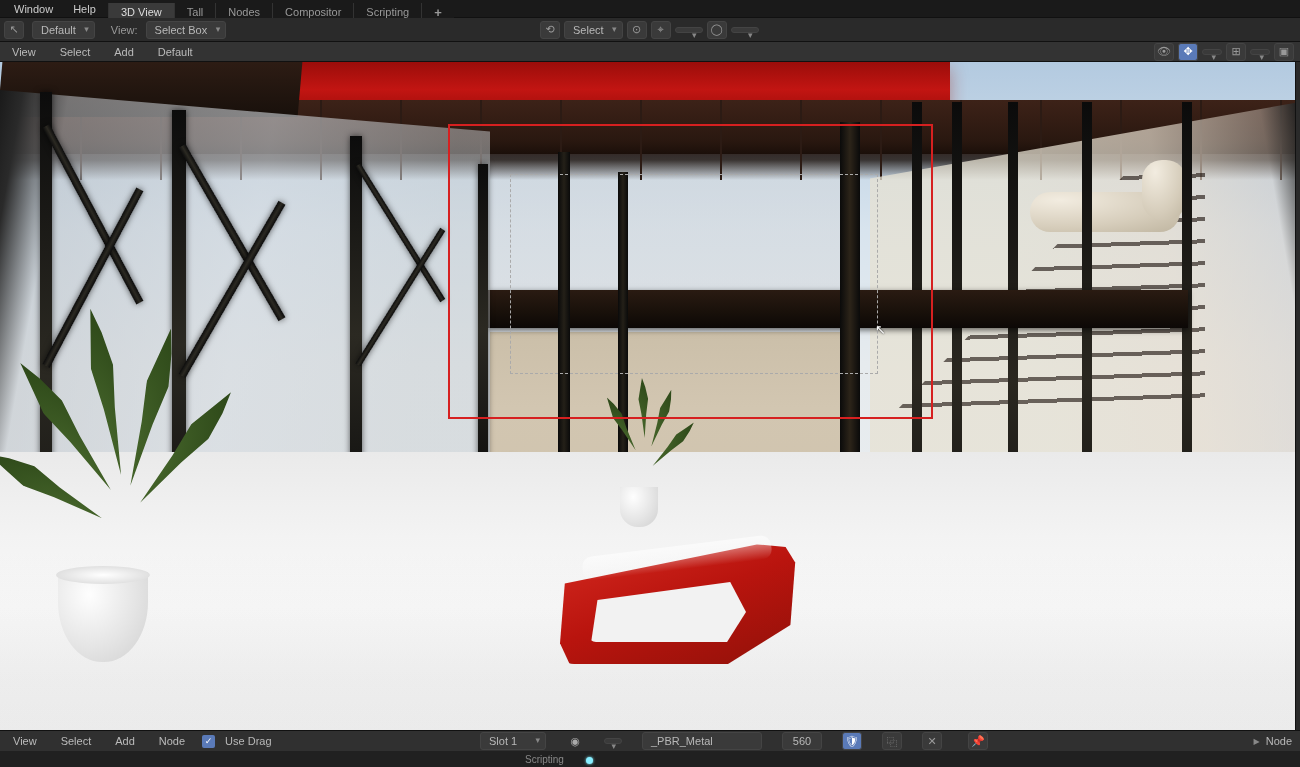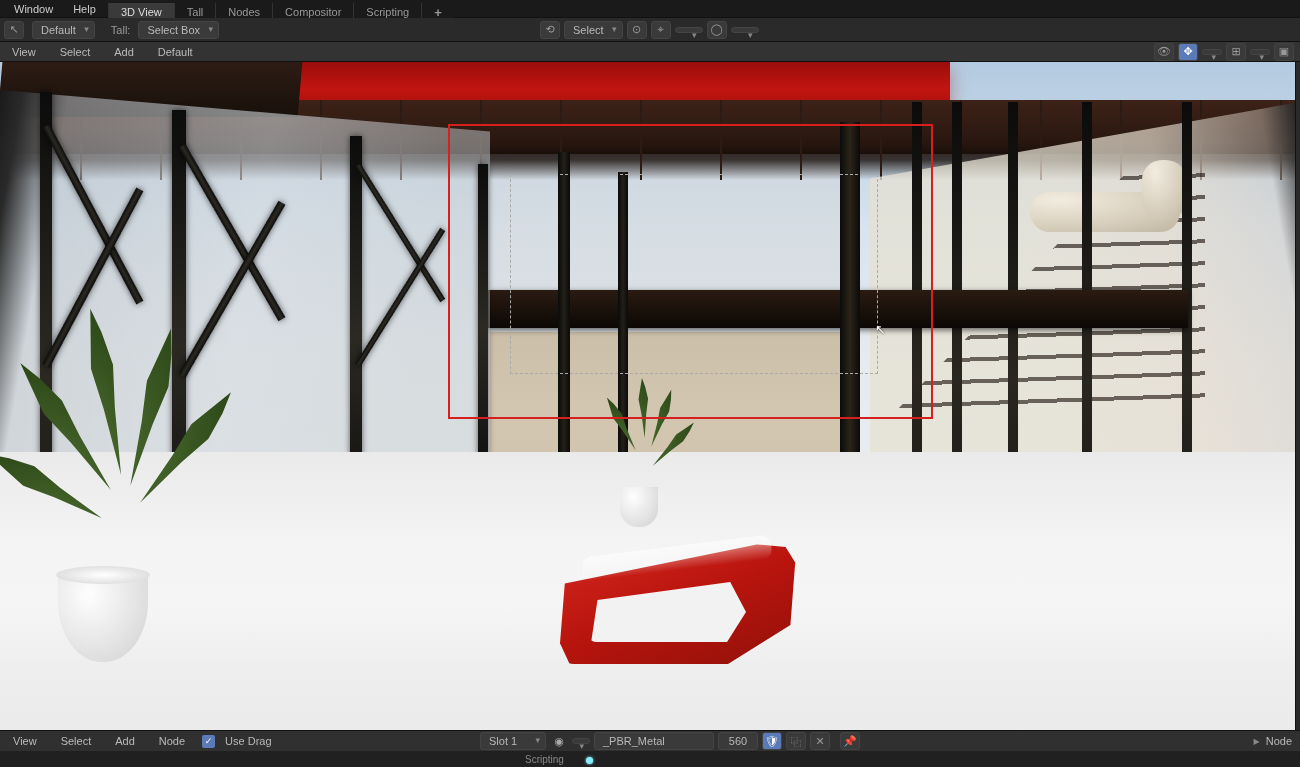--- a/index.html
+++ b/index.html
@@ -124,21 +124,21 @@
 
   
   .render-region { position: absolute; border: 1px dashed #aaa; left: 510px; top: 112px; width: 368px; height: 200px; }
   .red-box { position: absolute; border: 2px solid #d62020; left: 448px; top: 62px; width: 485px; height: 295px; }
   .cursor-arrow { position: absolute; left: 875px; top: 260px; color: #fff; font-size: 13px; text-shadow: 0 0 2px #000; }
 
   
   .footer { position: absolute; left: 0; right: 0; bottom: 16px; height: 21px; background: #303030; display: flex; align-items: center; padding: 0 6px; gap: 10px; border-top: 1px solid #111; }
   .footer .menu-item { padding: 0 7px; cursor: pointer; color: #bbb; }
   .checkbox { width: 13px; height: 13px; background: #5a7ab8; border-radius: 2px; display: inline-flex; align-items: center; justify-content: center; color: #fff; font-size: 9px; }
-  .footer-center { position: absolute; left: 480px; display: flex; gap: 4px; align-items: center; }
+  .footer-center { position: absolute; left: 480px; display: flex; gap: 20px; align-items: center; }
   .slot-drop { min-width: 66px; }
   .linked-icon { width: 18px; height: 18px; display: flex; align-items: center; justify-content: center; color: #aaa; }
   .name-field { background: #3a3a3a; border: 1px solid #444; padding: 2px 8px; border-radius: 3px; min-width: 120px; }
   .num-field { background: #3a3a3a; border: 1px solid #444; padding: 2px 8px; border-radius: 3px; min-width: 40px; text-align: center; }
   .footer-right { position: absolute; right: 8px; display: flex; align-items: center; gap: 6px; }
   .arrow { font-size: 8px; color: #888; }
 
   
   .bar-bottom { position: absolute; left: 0; right: 0; bottom: 0; height: 16px; background: #202020; display: flex; align-items: center; color: #888; font-size: 10px; }
   .rough-label { position: absolute; left: 525px; }
@@ -158,21 +158,21 @@
     <span class="ws-tab">Nodes</span>
     <span class="ws-tab">Compositor</span>
     <span class="ws-tab">Scripting</span>
     <span class="ws-tab add">+</span>
   </div>
 </div>
 
 <div class="tool-header">
   <span class="icon-btn">↖</span>
   <span class="dropdown">Default</span>
-  <span class="tool-label">Tall:</span>
+  <span class="tool-label">View:</span>
   <span class="dropdown">Select Box</span>
 
   <div class="center-tools">
     <span class="icon-btn">⟲</span>
     <span class="dropdown" style="min-width:56px">Select</span>
     <span class="icon-btn">⊙</span>
     <span class="icon-btn">⌖</span>
     <span class="dropdown" style="min-width:18px"></span>
     <span class="icon-btn">◯</span>
     <span class="dropdown" style="min-width:18px"></span>

